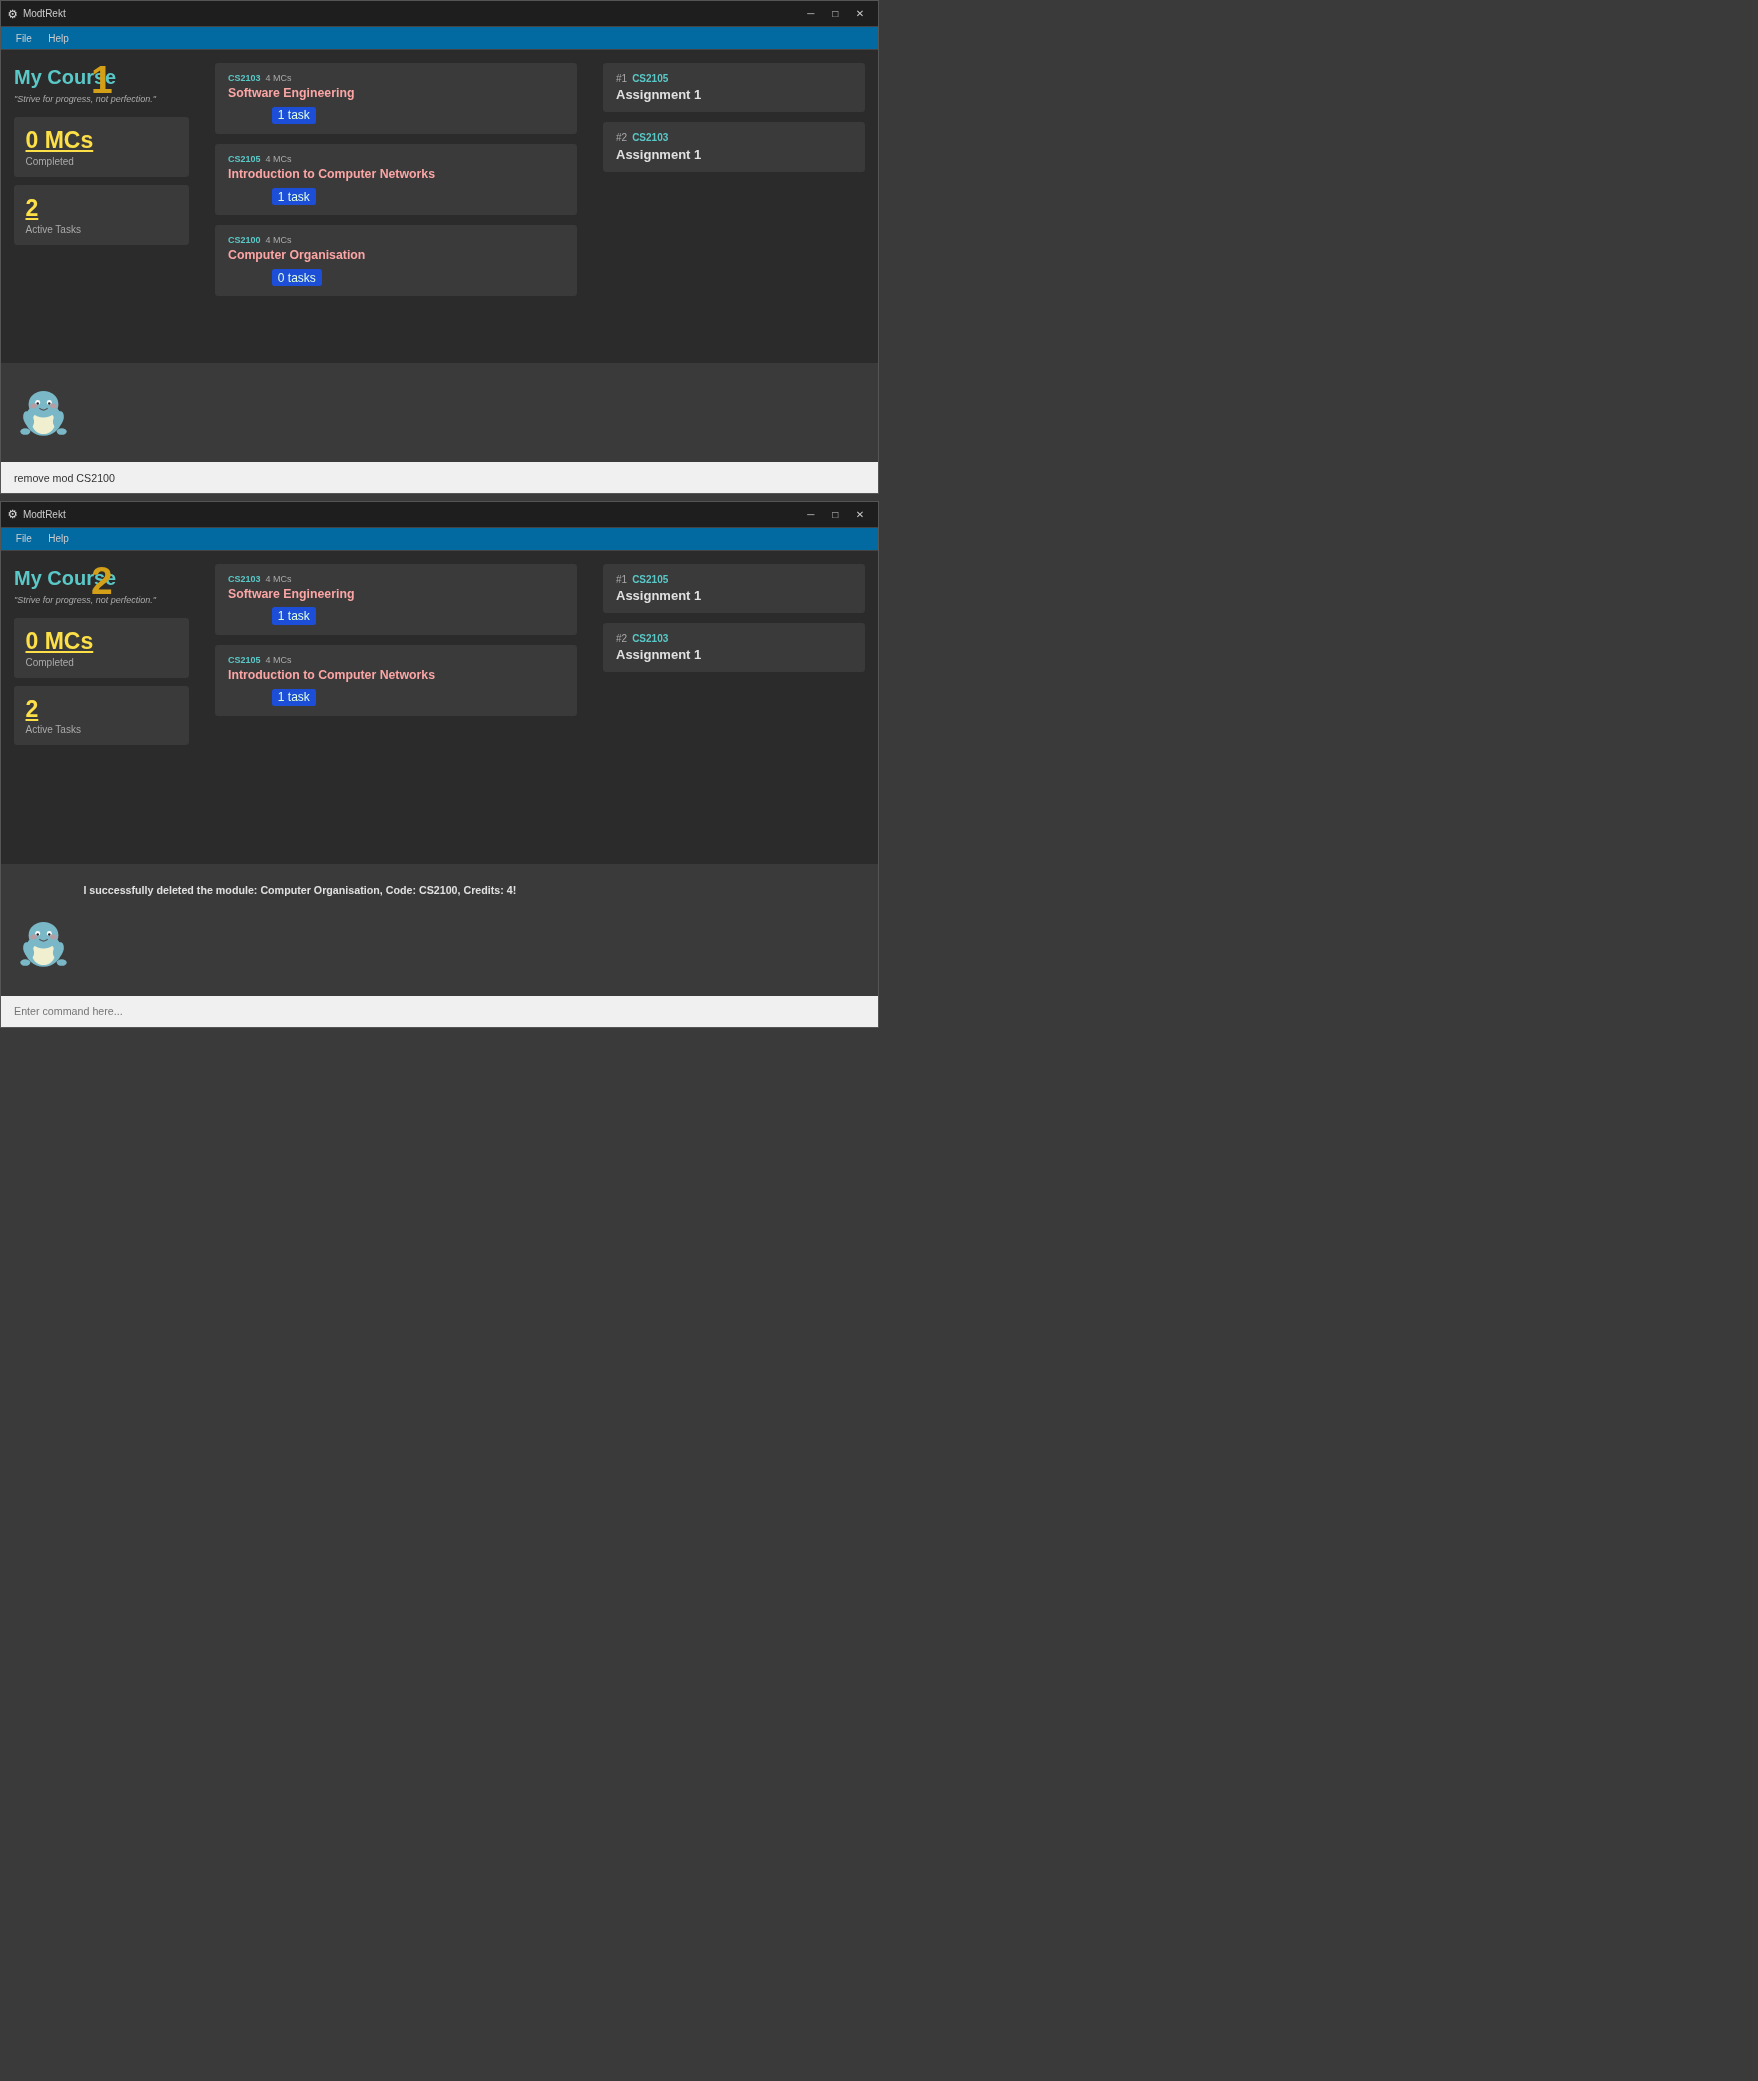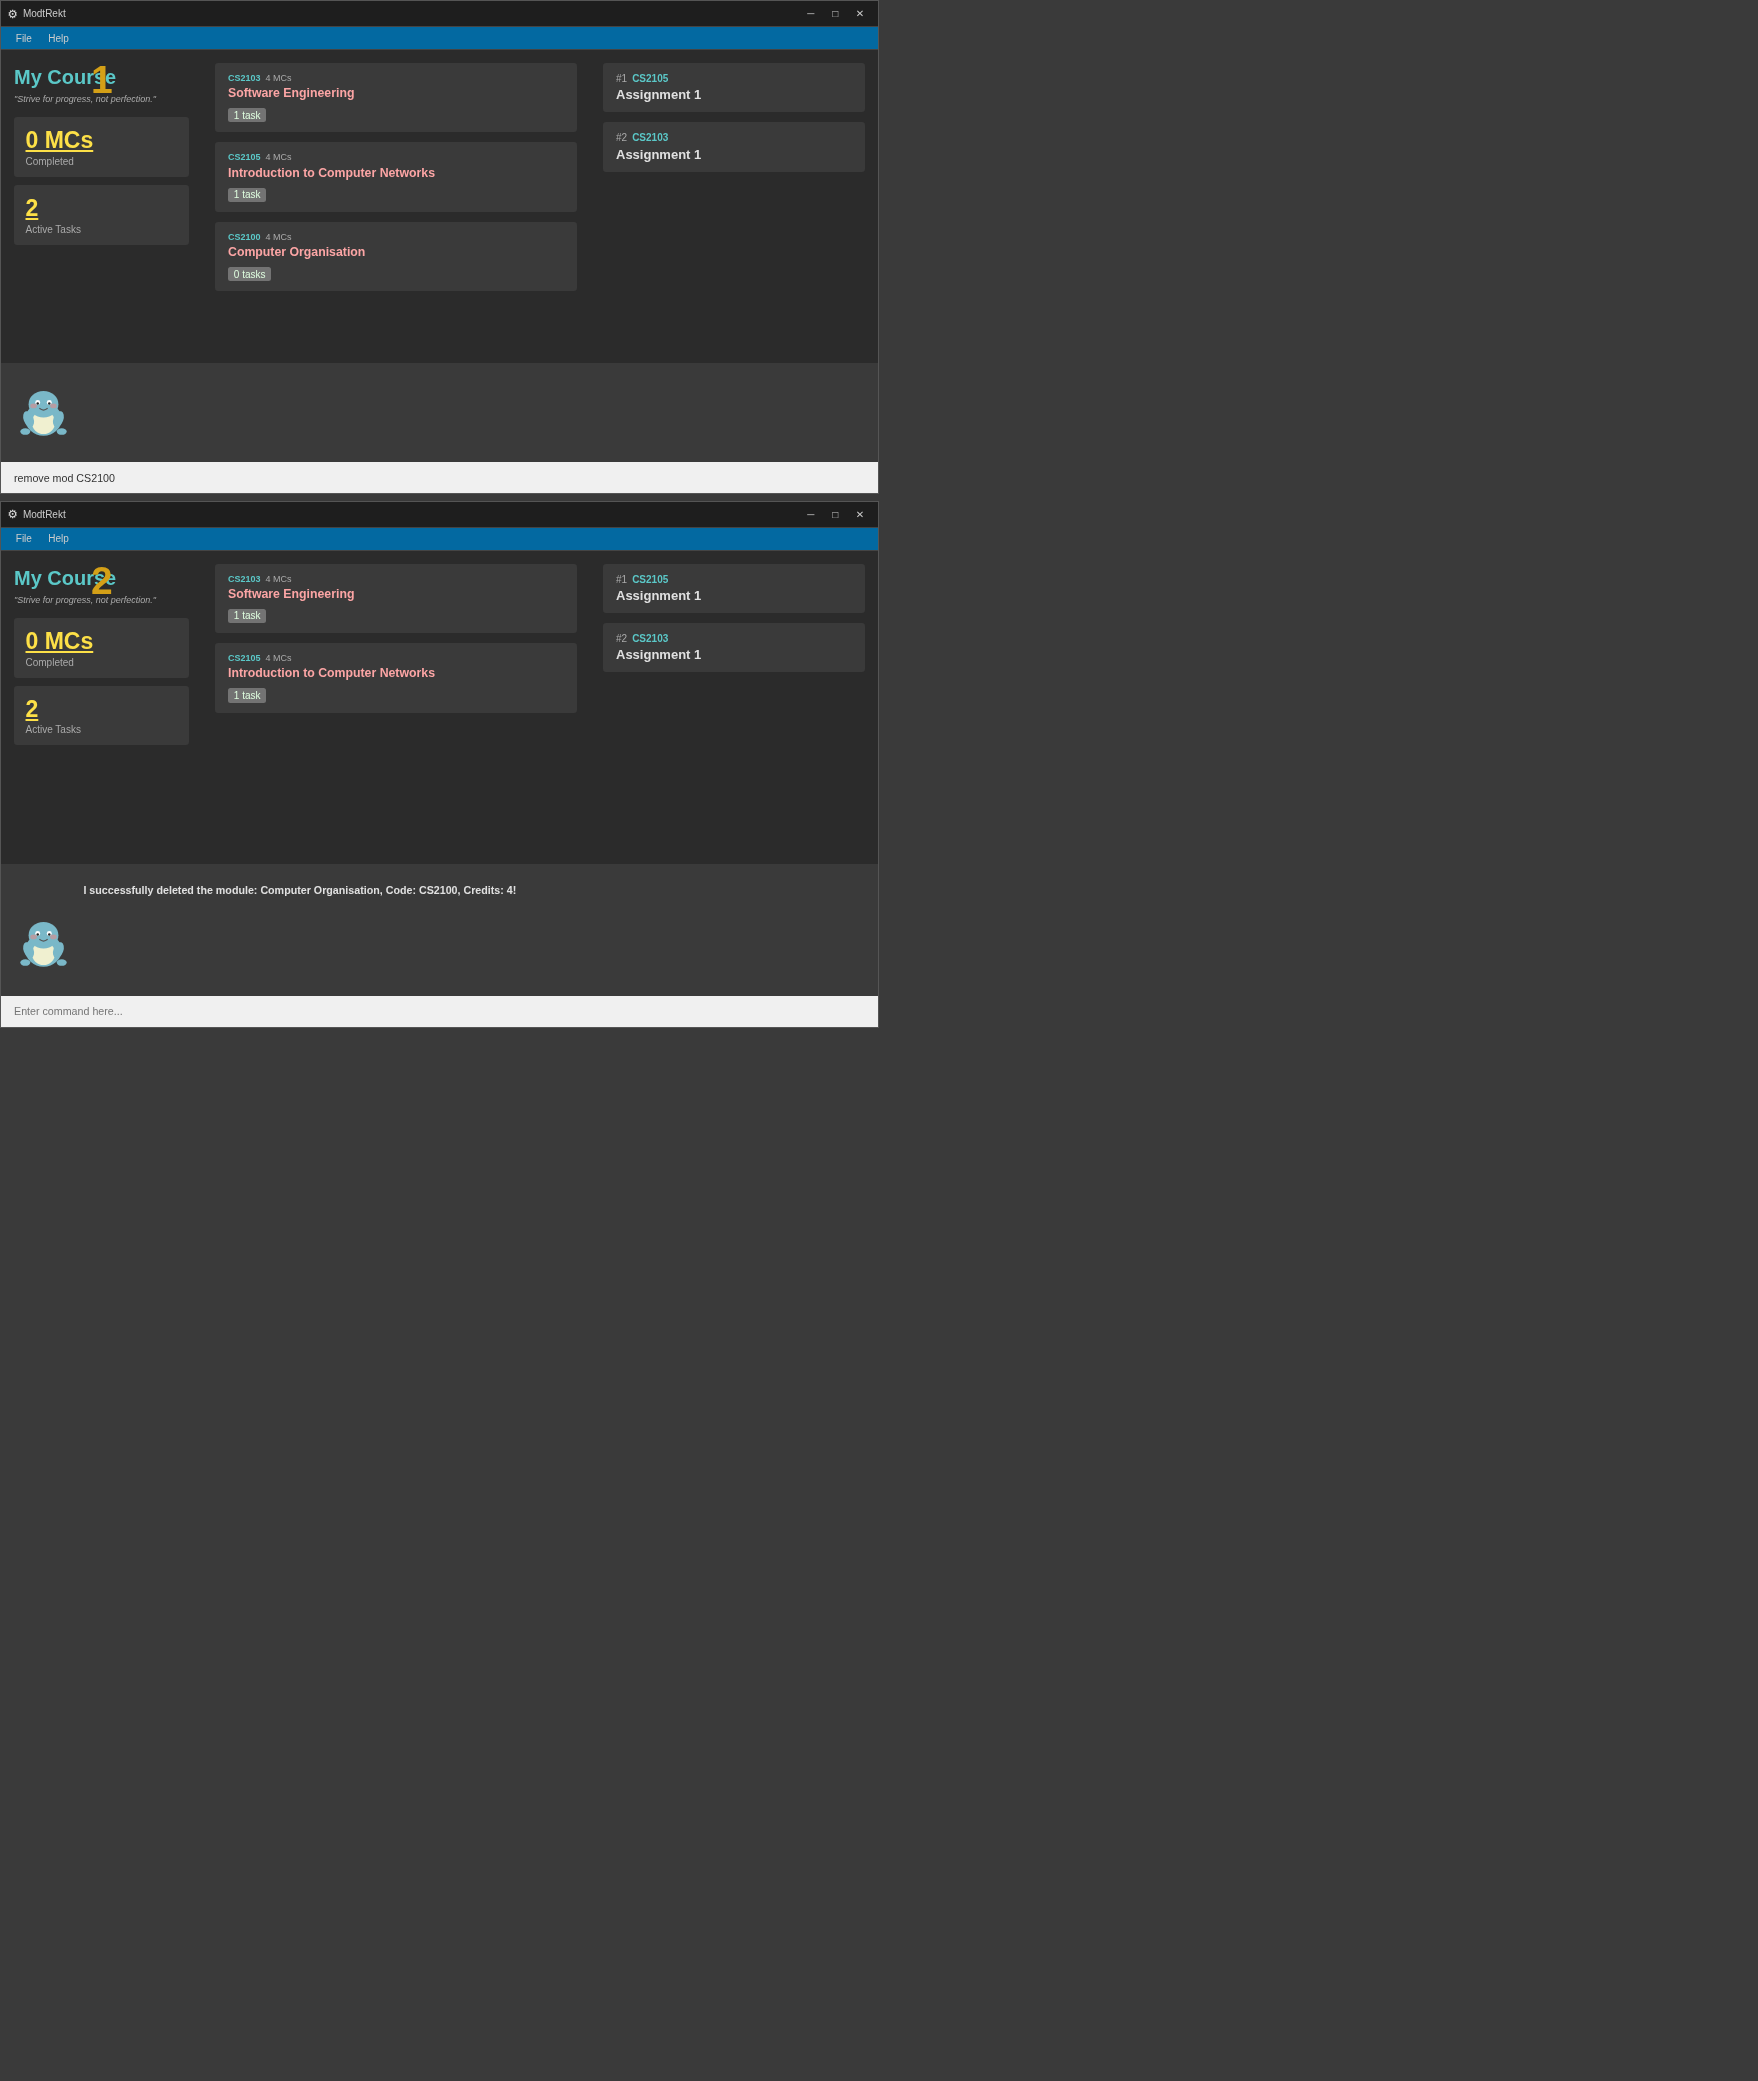--- a/index.html
+++ b/index.html
@@ -155,25 +155,26 @@
 
     .course-name {
       font-size: 12.3px;
       font-weight: bold;
       color: #fca5a5;
       margin-bottom: 6.6px;
     }
 
     .task-badge {
       display: inline-block;
-      background: #737373;
+      background: #1d4ed8;
       color: #e0ffe0;
-      font-size: 10px;
+      font-size: 12px;
       padding: 1.6px 5.8px;
       border-radius: 2.5px;
+      margin-left: 44px;
     }
 
     
     .tasks-panel {
       width: 288px;
       background: #2b2b2b;
       padding: 13px;
       flex-shrink: 0;
     }
 

